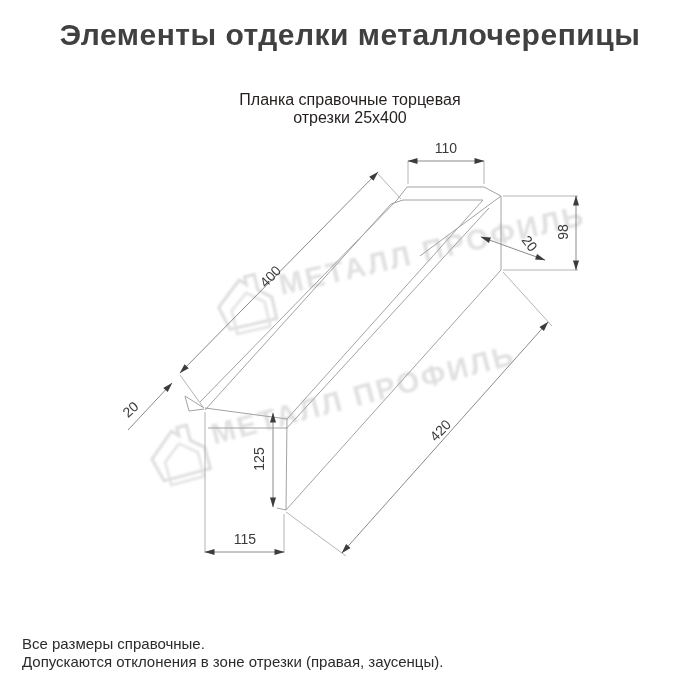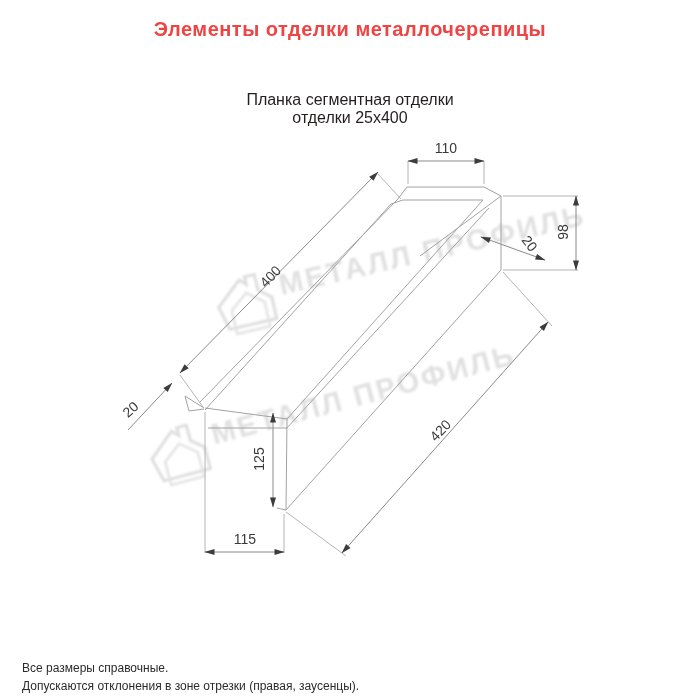--- a/index.html
+++ b/index.html
@@ -2,51 +2,51 @@
 <html><head>
 <meta charset="utf-8">
 <style>
   html,body{margin:0;padding:0;background:#ffffff;}
   .page{
     position:relative;width:700px;height:700px;background:#ffffff;overflow:hidden;
     font-family:"Liberation Sans", sans-serif;
   }
   .page-title{
     position:absolute;top:18px;left:0;width:100%;
-    text-align:center;font-size:20px;font-weight:bold;color:#ef4444;
+    text-align:center;font-size:30px;font-weight:bold;color:#404040;
     letter-spacing:0.5px;margin:0;
   }
   .subtitle{
     position:absolute;top:91px;left:0;width:100%;
     text-align:center;font-size:16px;color:#241e1e;line-height:18px;
   }
   .drawing-svg{position:absolute;left:0;top:0;}
   .footer{
-    position:absolute;left:22px;top:660px;
-    font-size:12px;color:#2b2b2b;line-height:17.5px;
+    position:absolute;left:22px;top:635px;
+    font-size:15px;color:#2b2b2b;line-height:17.5px;
   }
   .dim-label{
     font-family:"Liberation Sans", sans-serif;
     font-size:14px;fill:#3a3a3a;
   }
   .wm-text{
     font-family:"Liberation Sans", sans-serif;
     font-weight:bold;letter-spacing:2.5px;
   }
 </style>
 </head>
 <body>
 
 <div class="page">
 
   <h1 class="page-title">Элементы отделки металлочерепицы</h1>
 
   <div class="subtitle">
-    <div>Планка сегментная отделки</div>
-    <div>отделки 25х400</div>
+    <div>Планка справочные торцевая</div>
+    <div>отрезки 25х400</div>
   </div>
 
   <svg class="drawing-svg" width="700" height="700" viewBox="0 0 700 700">
     <defs>
       <filter id="wblur" x="-20%" y="-20%" width="140%" height="140%">
         <feGaussianBlur stdDeviation="1.2"></feGaussianBlur>
       </filter>
       <marker id="mA" markerWidth="12" markerHeight="10" refX="10.5" refY="5" orient="auto" markerUnits="userSpaceOnUse">
         <path d="M11,5 L1,2 L1,8 Z" fill="#3c3c3c"></path>
       </marker>

